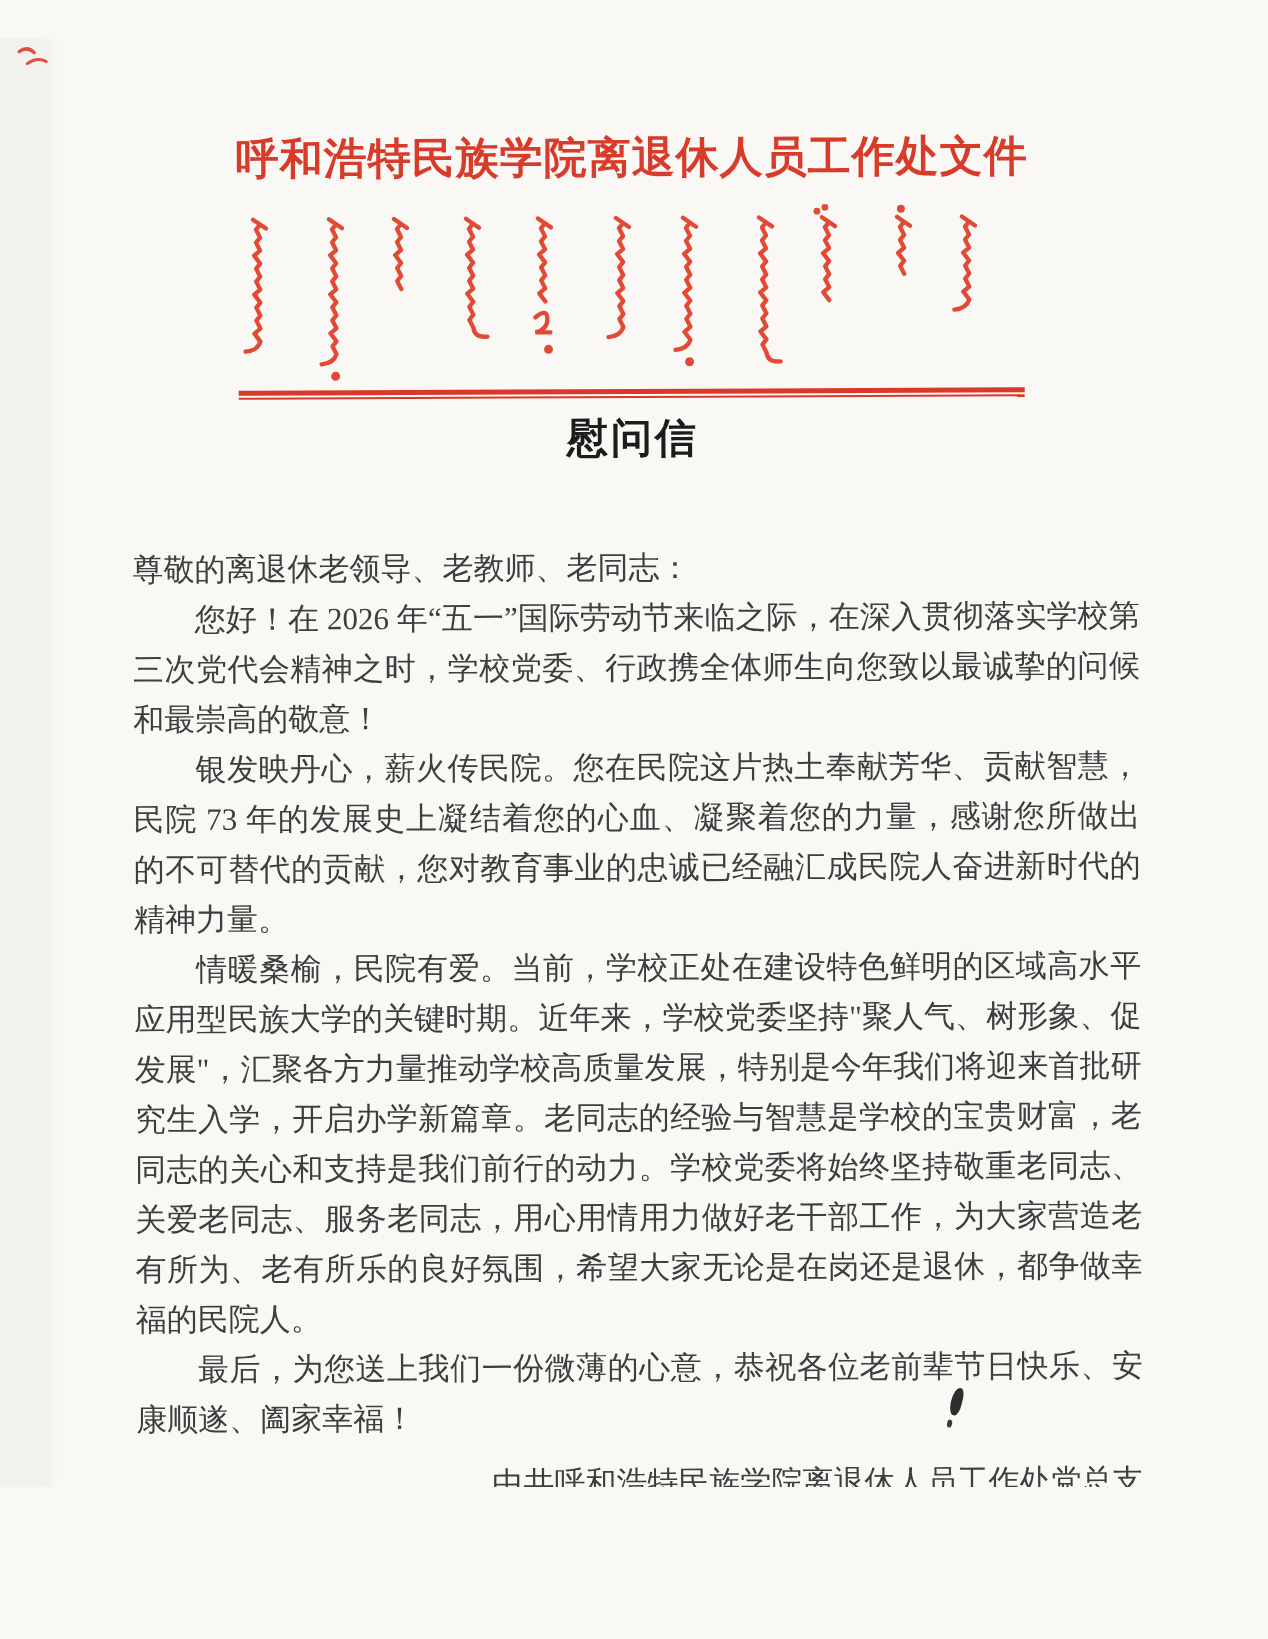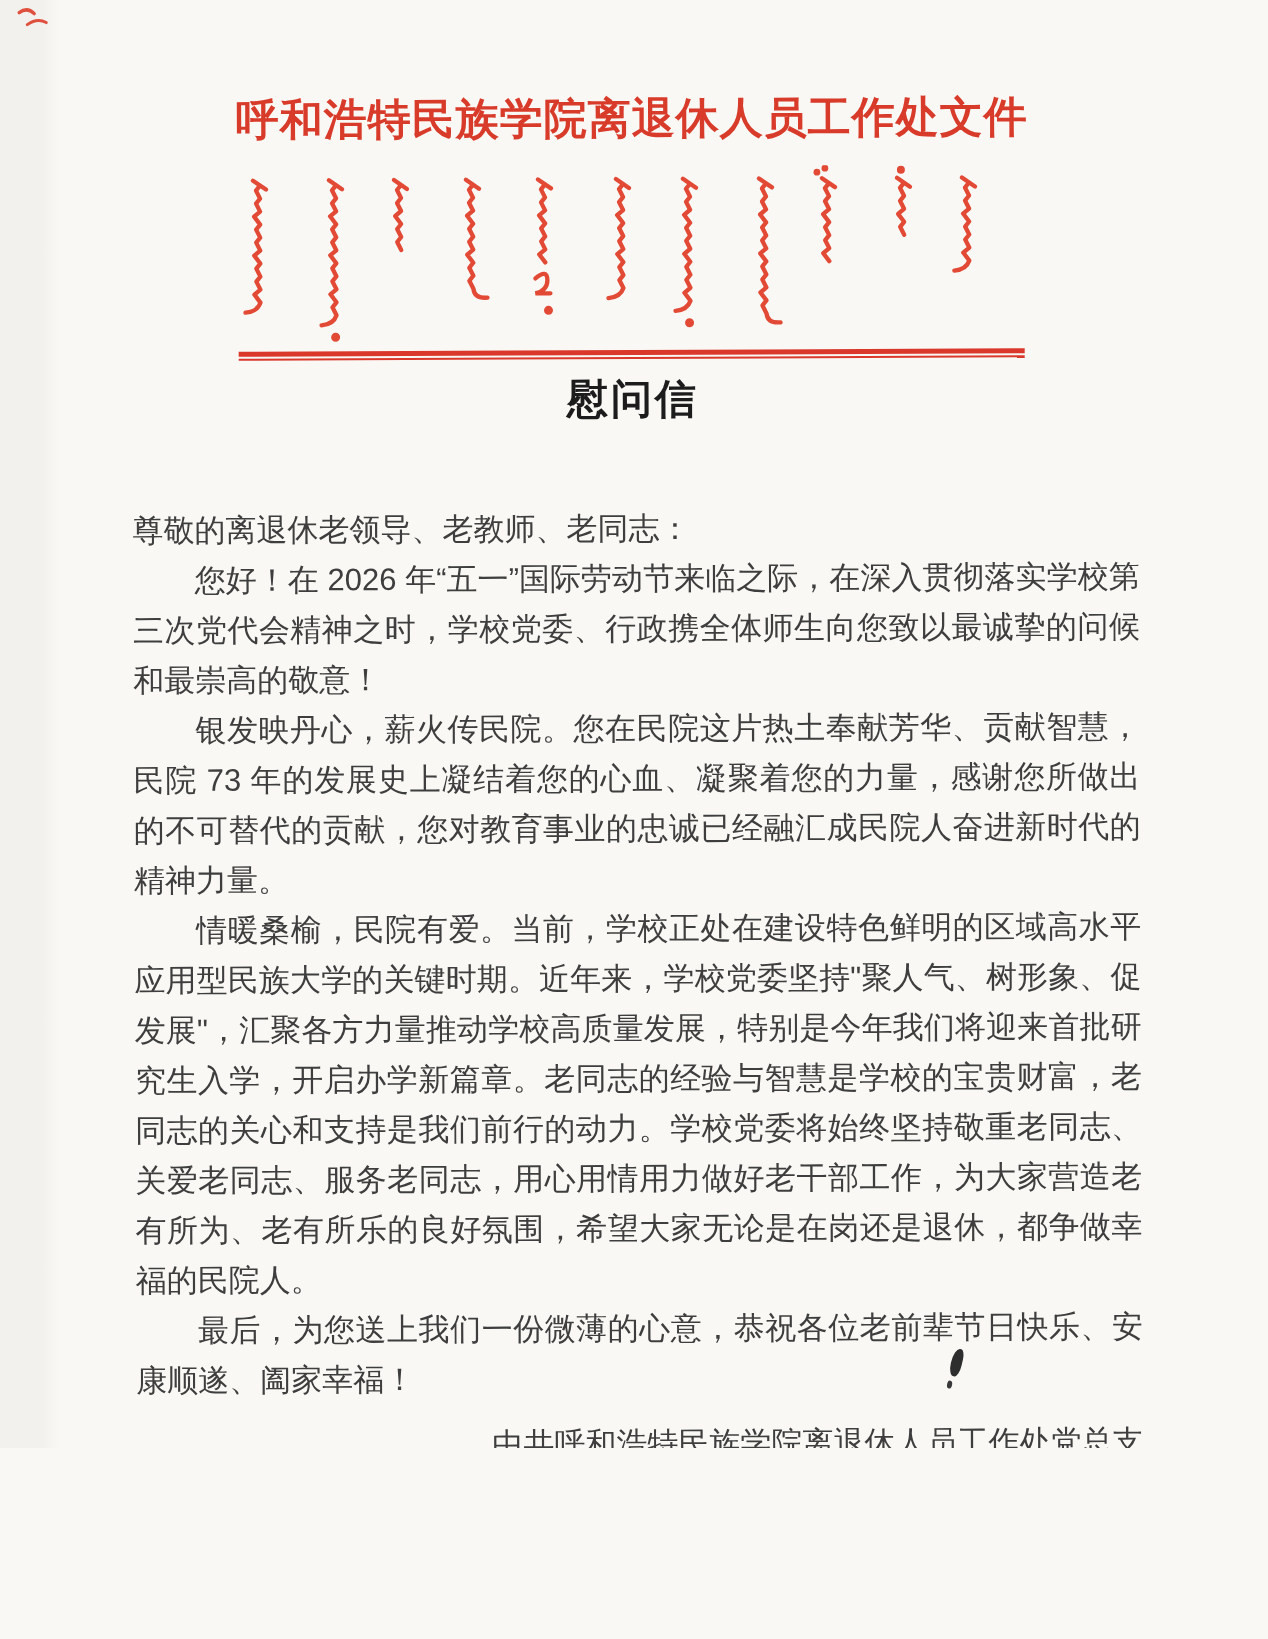--- a/index.html
+++ b/index.html
@@ -1,21 +1,22 @@
 <!DOCTYPE html>
 <html><head>
 <meta charset="utf-8">
 <style>
   html,body{margin:0;padding:0;background:#f9f8f5;}
   .page{
     position:relative;
     width:1268px;height:1448px;
     overflow:hidden;
     background:linear-gradient(90deg,#f2f1ee 0px,#f2f1ee 42px,#f9f8f5 60px,#f9f8f5 100%);
-    font-family:Liberation Sans, sans-serif;
+    font-family:Liberation Serif, serif;
+    margin-top:39px;
   }
   .tilt{position:absolute;inset:0;transform:rotate(-0.25deg);transform-origin:50% 45%;}
   .doc-header{
     position:absolute;top:90px;left:0;width:100%;
     margin:0;text-align:center;
     font-size:43px;font-weight:bold;letter-spacing:1px;
     color:#d93b2a;
   }
   .mongol{position:absolute;left:238px;top:166px;width:790px;height:178px;}
   .red-rule{

